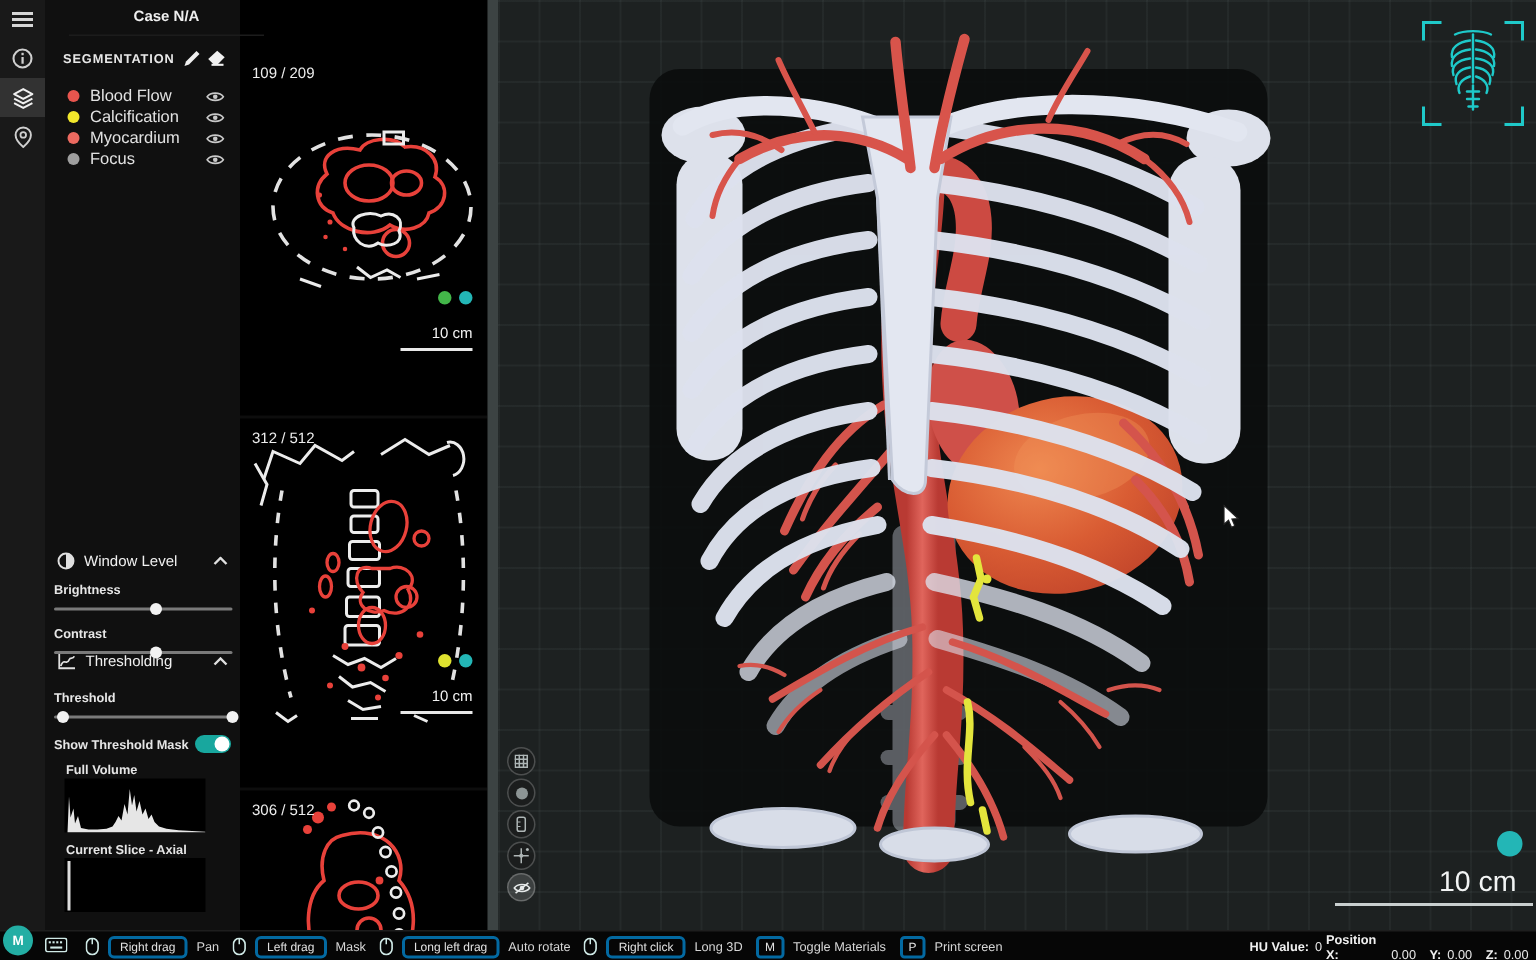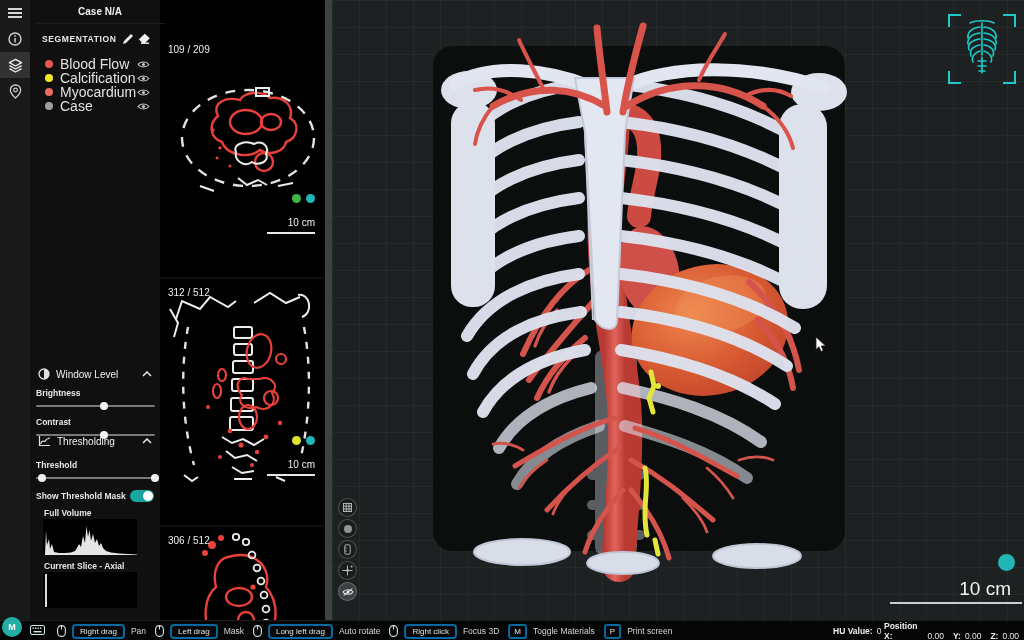--- a/index.html
+++ b/index.html
@@ -9,28 +9,28 @@
     background:#0b0b0b; font-family:"Liberation Sans", sans-serif; color:#ddd;
     -webkit-font-smoothing:antialiased;
   }
   
   .rail { position:absolute; left:0; top:0; width:30px; height:620px; background:#191919; z-index:5; }
   .rail-item { width:30px; height:26px; display:flex; align-items:center; justify-content:center; }
   .rail-item.active { background:#323232; }
   .rail svg { display:block; }
   
   .sidebar { position:absolute; left:30px; top:0; width:130px; height:620px; background:#101010; z-index:4; }
-  .case-header { position:absolute; top:0; left:5px; width:100%; height:24px; display:flex; align-items:center; justify-content:center;
+  .case-header { position:absolute; top:0; left:16px; width:100%; height:24px; display:flex; align-items:center; justify-content:center;
     font-size:10px; font-weight:bold; color:#f0f0f0; border-bottom:1px solid #1c1c1c; }
   .seg-header { position:absolute; top:31px; left:12px; right:8px; height:16px; display:flex; align-items:center; }
   .seg-title { font-size:8.5px; font-weight:bold; letter-spacing:.6px; color:#e8e8e8; flex:1; }
   .seg-tool { width:16px; display:flex; justify-content:center; }
   .seg-row { position:absolute; left:15px; right:10px; height:14px; display:flex; align-items:center; }
   .seg-dot { width:8px; height:8px; border-radius:50%; margin-right:7px; flex:none; }
-  .seg-label { font-size:14px; color:#e2e2e2; flex:1; }
+  .seg-label { font-size:11px; color:#e2e2e2; flex:1; }
   .section-header { position:absolute; left:8px; right:8px; height:16px; display:flex; align-items:center; gap:6px; }
   .section-title { font-size:10px; color:#f0f0f0; flex:1; }
   .sub-label { position:absolute; left:6px; font-size:8.5px; font-weight:bold; color:#e6e6e6; }
   .slider { position:absolute; left:6px; width:119px; height:8px; }
   .slider .track { position:absolute; top:3px; left:0; right:0; height:2px; background:#7a7a7a; border-radius:1px; }
   .slider .thumb { position:absolute; top:0; width:8px; height:8px; border-radius:50%; background:#f2f2f2; }
   .toggle-row { position:absolute; left:6px; right:6px; height:14px; display:flex; align-items:center; }
   .toggle-row .lbl { flex:1; font-size:8.5px; font-weight:bold; color:#e6e6e6; }
   .toggle { width:24px; height:12px; border-radius:6px; background:#18a79e; position:relative; }
   .toggle .knob { position:absolute; right:1px; top:1px; width:10px; height:10px; border-radius:50%; background:#fff; }
@@ -159,21 +159,21 @@
     <div class="seg-row" style="top:85px">
       <span class="seg-dot" style="background: rgb(236, 106, 96);"></span>
       <span class="seg-label">Myocardium</span>
       <svg width="13" height="9" viewBox="0 0 14 10">
           <path d="M1 5 C3.5 1.4 10.5 1.4 13 5 C10.5 8.6 3.5 8.6 1 5 Z" fill="none" stroke="#c8c8c8" stroke-width="1.2"></path>
           <circle cx="7" cy="5" r="1.7" fill="#c8c8c8"></circle>
         </svg>
     </div>
     <div class="seg-row" style="top:99px">
       <span class="seg-dot" style="background: rgb(158, 158, 158);"></span>
-      <span class="seg-label">Case</span>
+      <span class="seg-label">Focus</span>
       <svg width="13" height="9" viewBox="0 0 14 10">
           <path d="M1 5 C3.5 1.4 10.5 1.4 13 5 C10.5 8.6 3.5 8.6 1 5 Z" fill="none" stroke="#c8c8c8" stroke-width="1.2"></path>
           <circle cx="7" cy="5" r="1.7" fill="#c8c8c8"></circle>
         </svg>
     </div>
 
     <div class="section-header" style="top:366px">
       <svg width="12" height="12" viewBox="0 0 12 12">
           <circle cx="6" cy="6" r="5" fill="none" stroke="#e0e0e0" stroke-width="1.3"></circle>
           <path d="M6 1 A5 5 0 0 1 6 11 Z" fill="#e0e0e0"></path>
@@ -622,21 +622,21 @@
           </svg>
         <span class="badge">Long left drag</span>
         <span class="action">Auto rotate</span>
       </span>
       <span class="hint">
         <svg width="9" height="12" viewBox="0 0 9 12">
             <rect x="0.6" y="0.6" width="7.8" height="10.8" rx="3.9" fill="none" stroke="#cfe9e6" stroke-width="1.1"></rect>
             <line x1="4.5" y1="1" x2="4.5" y2="4.5" stroke="#cfe9e6" stroke-width="1"></line>
           </svg>
         <span class="badge">Right click</span>
-        <span class="action">Focus 3D</span>
+        <span class="action">Long 3D</span>
       </span>
       <span class="hint">
         <span class="badge key">M</span>
         <span class="action">Toggle Materials</span>
       </span>
       <span class="hint">
         <span class="badge key">P</span>
         <span class="action">Print screen</span>
       </span>
     </div>

